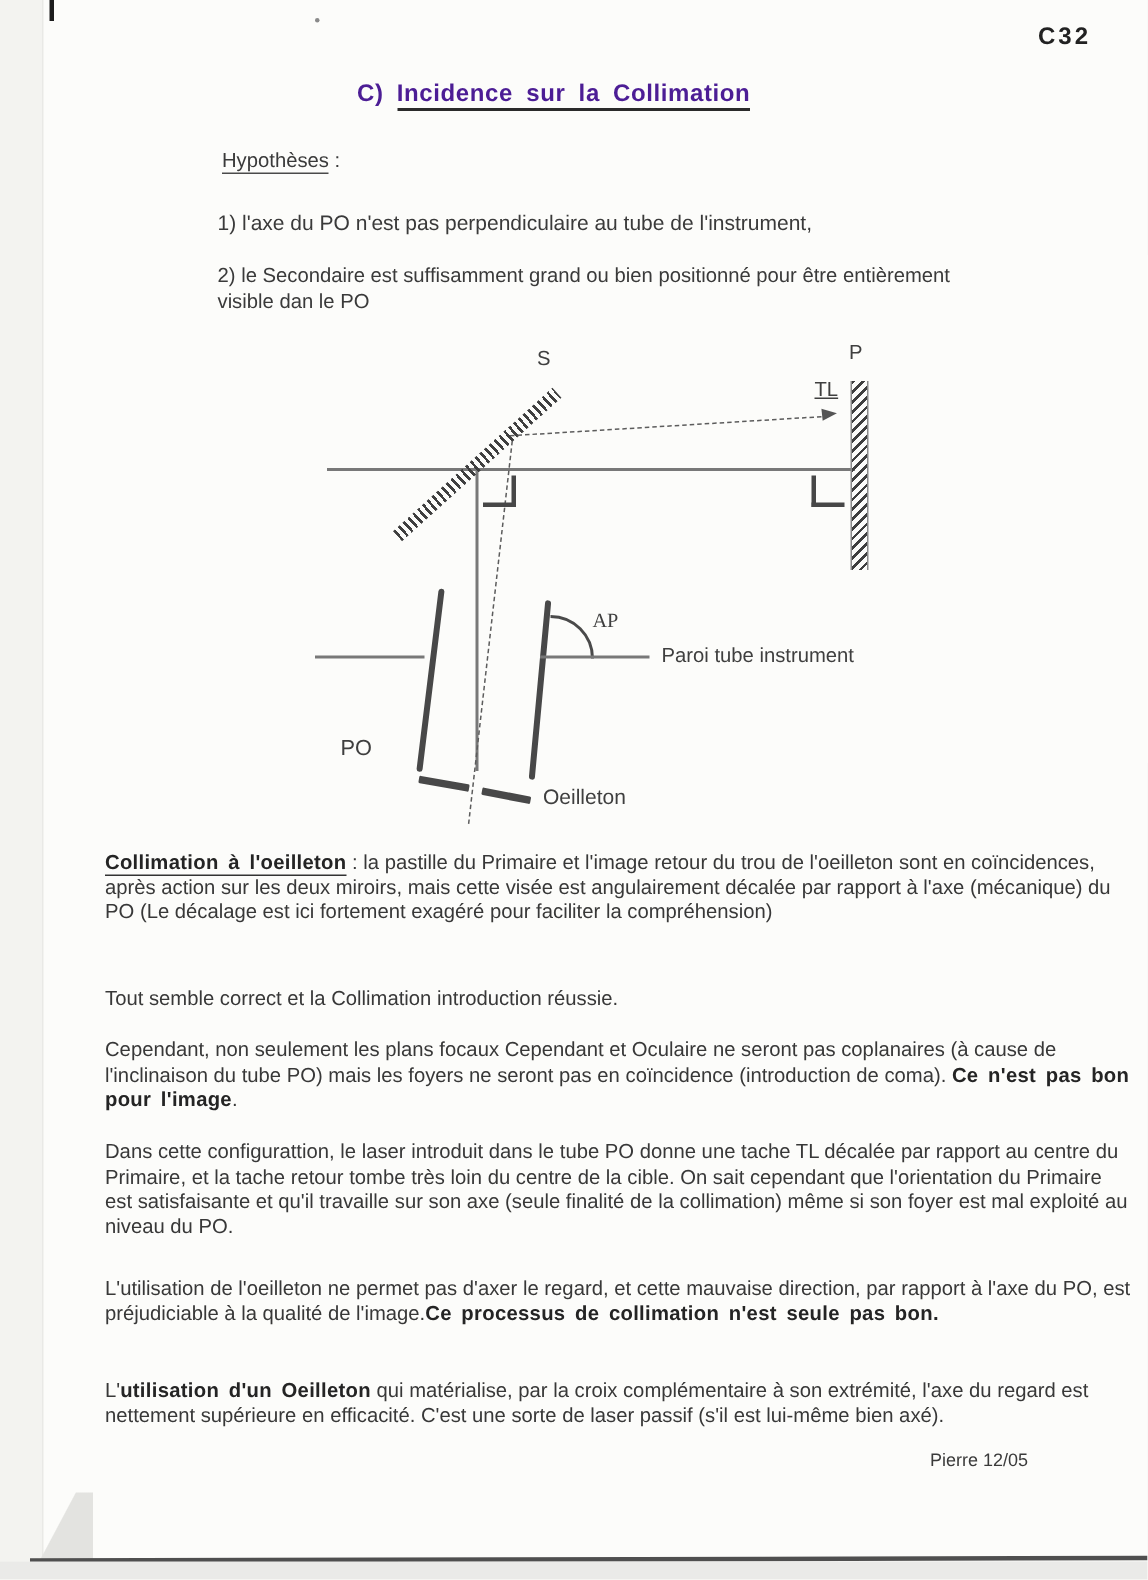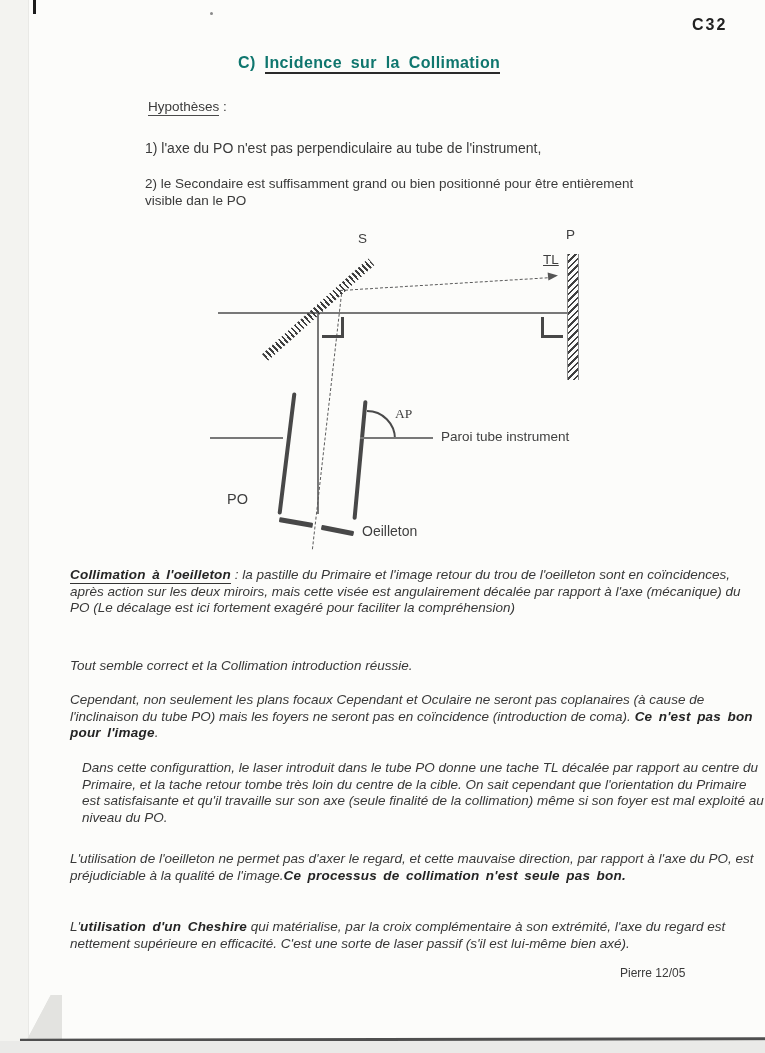--- a/index.html
+++ b/index.html
@@ -12,34 +12,34 @@
   .paper{position:absolute;left:0;top:0;width:765px;height:1041px;background:#fcfcfa;}
   .left-strip{position:absolute;left:0;top:0;width:28px;height:1041px;background:#f3f3f0;border-right:1px solid rgba(0,0,0,0.04);}
   .bottom-line{position:absolute;left:20px;top:1038px;width:745px;height:3px;background:#4f4f4f;transform:rotate(-0.12deg);}
   .bottom-area{position:absolute;left:0;top:1041px;width:765px;height:12px;background:#eaeae8;}
   .corner-cut{position:absolute;left:0;top:995px;width:62px;height:46px;background:linear-gradient(118deg,transparent 58%,#e3e3e0 59%);}
   .tick-topleft{position:absolute;left:33px;top:0;width:3px;height:14px;background:#1c1c1c;}
   .speck{position:absolute;left:210px;top:12px;width:3px;height:3px;border-radius:50%;background:#8a8a8a;}
 
   .abs{position:absolute;}
   .pagenum{left:692px;top:16px;font-size:16px;font-weight:bold;letter-spacing:2px;color:#222;}
-  .title{left:238px;top:54px;font-size:16px;font-weight:bold;color:#0f766e;word-spacing:4px;letter-spacing:0.4px;white-space:nowrap;}
+  .title{left:238px;top:54px;font-size:16px;font-weight:bold;color:#4c1d95;word-spacing:4px;letter-spacing:0.4px;white-space:nowrap;}
   .title .u{border-bottom:2.5px solid #2a2a2a;padding-bottom:1px;}
   .hyp-head{left:148px;top:99px;font-size:13.5px;color:#3a3a3a;}
   .hyp-head .u{border-bottom:1.5px solid #4a4a4a;padding-bottom:1px;margin-top:18px;}
   .hyp1{left:145px;top:140px;font-size:14px;color:#3a3a3a;width:560px;}
   .hyp2{left:145px;top:176px;font-size:13.5px;color:#3a3a3a;width:500px;line-height:16.5px;}
 
-  .para{font-size:13.5px;line-height:16.6px;color:#383838;width:684px;left:70px;font-style:italic;}
+  .para{font-size:13.5px;line-height:16.6px;color:#383838;width:684px;left:70px;}
   .b{font-weight:bold;color:#242424;letter-spacing:0.2px;word-spacing:2.5px;}
   .lead{font-weight:bold;color:#242424;letter-spacing:0.2px;word-spacing:2.5px;border-bottom:1.8px solid #333;padding-bottom:0.5px;}
   .p1{top:567px;}
   .p2{top:658px;}
   .p3{top:692px;}
-  .p4{top:760px;margin-left:12px;}
+  .p4{top:760px;}
   .p5{top:851px;}
   .p6{top:919px;}
   .sig{left:620px;top:966px;font-size:12px;color:#3a3a3a;}
 
   
   .dlabel{font-size:13.5px;color:#3f3f3f;white-space:nowrap;}
   .axis-line{left:218px;top:312px;width:352px;height:1.5px;background:#787878;}
   .vert-line{left:317px;top:313px;width:1.5px;height:201px;background:#787878;}
   .secondary{
     left:265px;top:353px;width:143px;height:9px;
@@ -122,19 +122,19 @@
 <div class="abs para p1"><span class="lead">Collimation  à  l'oeilleton</span><span> : la pastille du Primaire et l'image retour du trou de l'oeilleton sont en coïncidences, après action sur les deux miroirs, mais cette visée est angulairement décalée par rapport à l'axe (mécanique) du PO (Le décalage est ici fortement exagéré pour faciliter la compréhension)</span></div>
 
 <div class="abs para p2">Tout semble correct et la Collimation introduction réussie.</div>
 
 <div class="abs para p3"><span>Cependant, non seulement les plans focaux Cependant et Oculaire ne seront pas coplanaires (à cause de l'inclinaison du tube PO) mais les foyers ne seront pas en coïncidence (introduction de coma). </span><span class="b">Ce n'est pas bon pour l'image</span><span>.</span></div>
 
 <div class="abs para p4">Dans cette configurattion, le laser introduit dans le tube PO donne une tache TL décalée par rapport au centre du Primaire, et  la tache retour tombe très loin du centre de la cible. On sait cependant que l'orientation du Primaire est satisfaisante et qu'il travaille sur son axe (seule finalité de la collimation) même si son foyer est mal exploité au niveau du PO.</div>
 
 <div class="abs para p5"><span>L'utilisation de l'oeilleton ne permet pas d'axer le regard, et cette mauvaise direction, par rapport à l'axe du PO, est préjudiciable à la qualité de l'image.</span><span class="b">Ce processus de collimation n'est seule pas bon.</span></div>
 
-<div class="abs para p6"><span>L'</span><span class="b">utilisation  d'un  Cheshire</span><span> qui matérialise, par la croix complémentaire à son extrémité, l'axe du regard est nettement supérieure en efficacité. C'est une sorte de laser passif  (s'il est lui-même bien axé).</span></div>
+<div class="abs para p6"><span>L'</span><span class="b">utilisation  d'un  Oeilleton</span><span> qui matérialise, par la croix complémentaire à son extrémité, l'axe du regard est nettement supérieure en efficacité. C'est une sorte de laser passif  (s'il est lui-même bien axé).</span></div>
 
 <div class="abs sig">Pierre 12/05</div>
 
 <div class="corner-cut"></div>
 <div class="bottom-line"></div>
 <div class="bottom-area"></div>
 
 </body></html>

